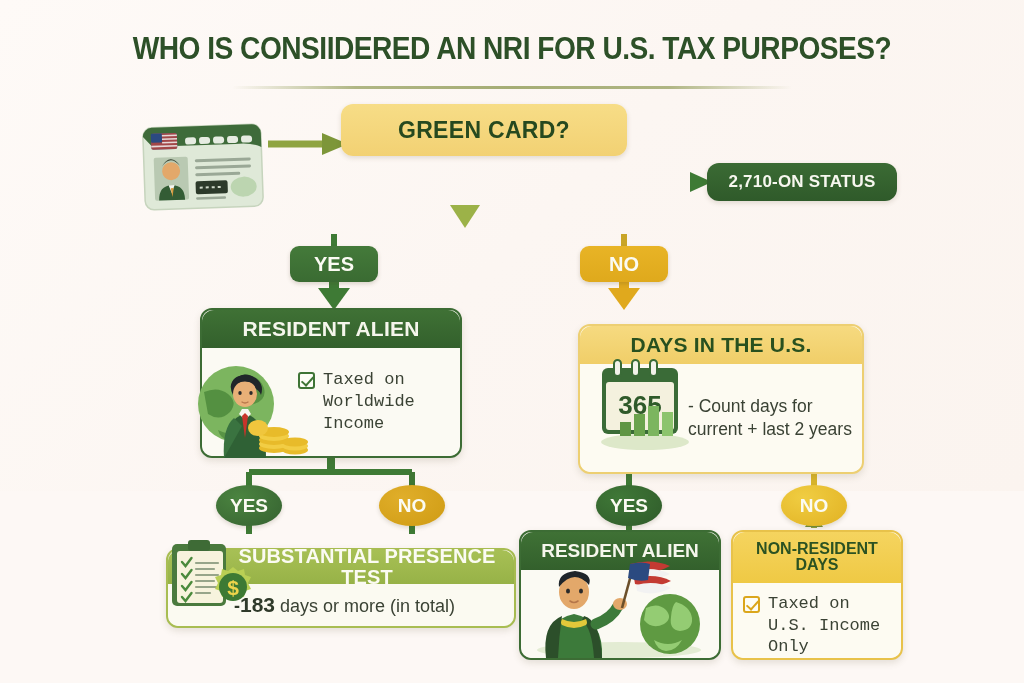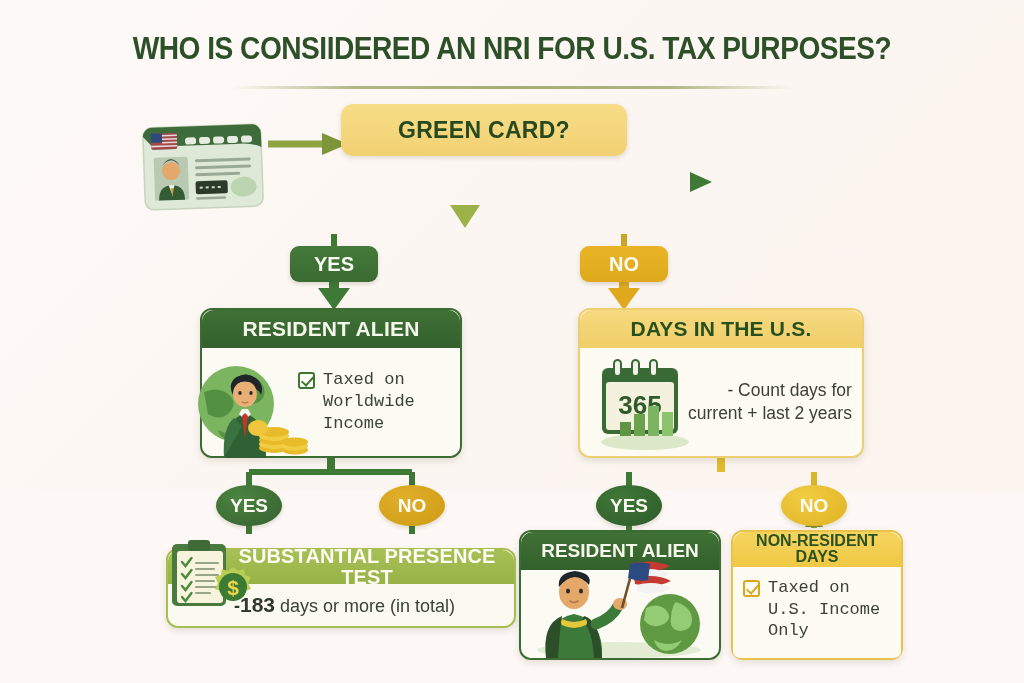--- a/index.html
+++ b/index.html
@@ -170,21 +170,21 @@
   }
   #resident-alien-1 .card-head {
     height: 38px;
     background: linear-gradient(180deg,#3f7135 0%,#33602c 100%);
     color: #f5f6ec; font-size: 21px; letter-spacing: 0.2px;
   }
   #resident-alien-1 .card-body { background:#fbfaf3; padding-left: 96px; }
 
   
   #days-box {
-    left: 578px; top: 308px; width: 286px; height: 150px;
+    left: 578px; top: 324px; width: 286px; height: 150px;
     border: 2px solid #e9c košík;
     border: 2px solid #edcf72;
     background: #fdfbf2;
   }
   #days-box .card-head {
     height: 38px;
     background: linear-gradient(180deg,#f6da80 0%,#f0ce68 100%);
     color: #28501f; font-size: 21px; letter-spacing: 0.2px;
   }
   #days-box .card-body { background:#fdfbf2; padding-left: 108px; }
@@ -223,21 +223,21 @@
     border: 2px solid #e8c24a;
     background: #fdfbf2;
   }
   #nra-box .card-head {
     height: 52px;
     background: linear-gradient(180deg,#f5d45f 0%,#efc944 100%);
     color: #2c5222; font-size: 16px;
     flex-direction: column; justify-content: center;
     padding: 0 6px;
   }
-  #nra-box .card-body { background:#fdfbf2; padding: 16px 10px; align-items:flex-start; padding-top: 10px; border-radius: 7px; }
+  #nra-box .card-body { background:#fdfbf2; padding: 0 10px; align-items:flex-start; padding-top: 10px; }
 
   
   .body-text {
     font-size: 17px;
     color: #3a4234;
     line-height: 1.28;
     font-family: Liberation Mono, monospace;
   }
   .check-row { display: flex; align-items: flex-start; gap: 8px; }
 
@@ -258,21 +258,21 @@
     border-width: 0 2.5px 2.5px 0;
     transform: rotate(42deg);
   }
   .check-mark.gold { border-color: #dba61c; }
   .check-mark.gold::after { border-color: #dba61c; }
 
   #spt-text { font-size: 18px; color: #3a4234; white-space: nowrap; }
   #spt-text .dash { font-weight: bold; color:#2f3a2a; }
   #spt-text .num { font-weight: bold; font-size: 21px; color:#2f3a2a; }
 
-  #days-text { font-size: 17.5px; color: #3a4234; line-height: 1.3; white-space: nowrap; text-align: right; }
+  #days-text { font-size: 17.5px; color: #3a4234; line-height: 1.3; white-space: nowrap; }
 
   
   .illus { position: absolute; }
 
   #id-card-illus { left: 138px; top: 118px; width: 132px; height: 98px; }
   #globe-man-illus { left: 196px; top: 348px; width: 118px; height: 110px; }
   #calendar-illus { left: 592px; top: 352px; width: 106px; height: 100px; }
   #clipboard-illus { left: 166px; top: 538px; width: 72px; height: 72px; }
   #dollar-illus { left: 212px; top: 566px; width: 42px; height: 42px; }
   #student-illus { left: 526px; top: 558px; width: 186px; height: 100px; }
@@ -381,20 +381,23 @@
         </g>
       <rect x="57" y="79" width="30" height="2.5" rx="1.2" fill="#9aa896"></rect>
       <ellipse cx="105" cy="70" rx="13" ry="10" fill="#b3d0a6" opacity="0.8"></ellipse>
     </g>
   </svg>
 
   <div id="green-card-box" class="node pill-box">
     <span>GREEN CARD?</span>
   </div>
 
+  <div id="visa-status-box" class="node pill-box">
+    <span>2,710-ON STATUS</span>
+  </div>
 
   <div id="badge-yes-1" class="node badge-rect">
     <span>YES</span>
   </div>
   <div id="badge-no-1" class="node badge-rect">
     <span>NO</span>
   </div>
 
   <div id="resident-alien-1" class="node card">
     <div class="card-head">RESIDENT ALIEN</div>

